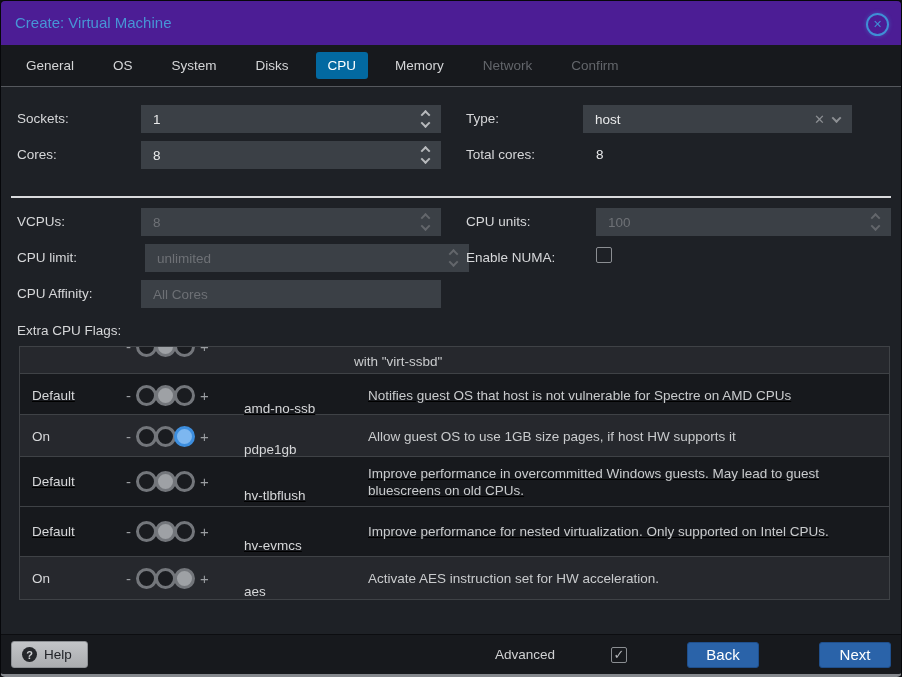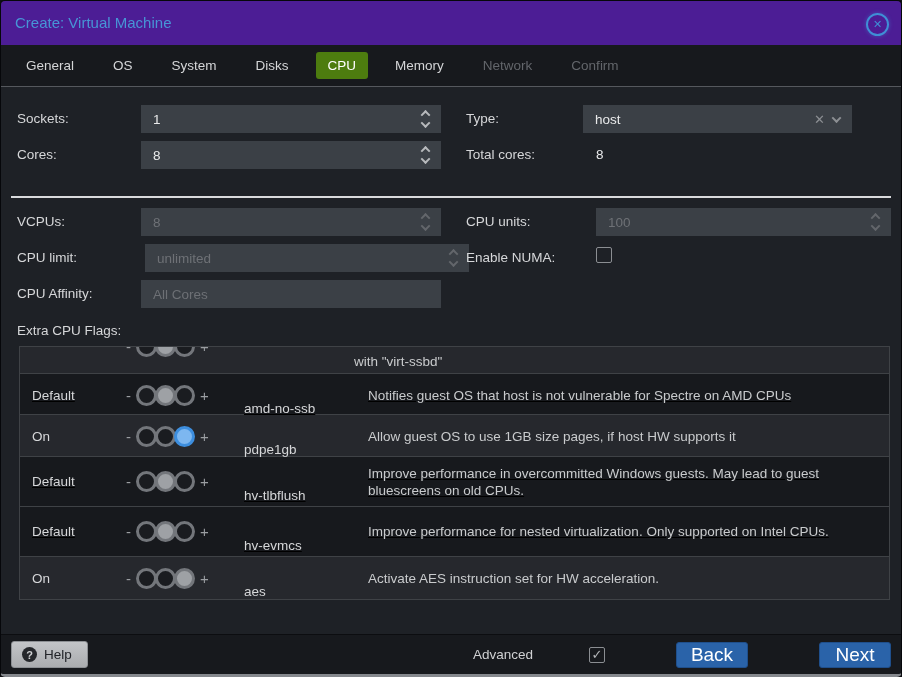--- a/index.html
+++ b/index.html
@@ -9,21 +9,21 @@
   
   .titlebar{position:absolute;left:0;top:0;right:0;height:44px;background:#4c1d95;}
   .title{position:absolute;left:14px;top:13px;font-size:15px;color:#4795d6;}
   .close{position:absolute;right:12px;top:12px;width:19px;height:19px;border:2px solid #3f8fd6;border-radius:50%;
          display:flex;align-items:center;justify-content:center;cursor:pointer;box-shadow:0 0 4px rgba(63,143,214,.45);}
   .close .x{color:#3f8fd6;font-size:11px;line-height:1;transform:translateY(-0.5px);}
   
   .tabbar{position:absolute;left:0;top:44px;right:0;height:41px;background:#17191d;display:flex;align-items:center;
           padding-left:13px;box-sizing:border-box;}
   .tab{padding:6px 12px;margin-right:15px;font-size:13.5px;color:#d4d5d7;border-radius:3px;cursor:pointer;}
-  .tab.active{background:#4d7c0f;color:#ffffff;}
+  .tab.active{background:#0369a1;color:#ffffff;}
   .tab.disabled{color:#63666b;}
   
   .body{position:absolute;left:0;top:85px;right:0;height:552px;background:#1e2126;border-top:1px solid #55585d;box-sizing:border-box;}
   .lbl{position:absolute;font-size:13.5px;color:#d6d7d9;}
   .numfld{position:absolute;height:28px;background:#3b4046;display:flex;align-items:center;box-sizing:border-box;}
   .numfld input{flex:1;min-width:0;background:transparent;border:none;outline:none;color:#e8e9ea;
                 font-size:13.5px;padding:0 0 0 12px;font-family:inherit;}
   .numfld.disabled input{color:#6e7176;}
   .numfld input::placeholder{color:#6d7075;opacity:1;}
   .spin{display:flex;flex-direction:column;justify-content:center;gap:4px;padding:0 12px 0 6px;}
@@ -69,22 +69,22 @@
   .footer{position:absolute;left:0;bottom:0;right:0;height:40px;background:#17191d;border-top:1px solid #0c0d10;
           display:flex;align-items:center;box-sizing:border-box;}
   .help-btn{margin-left:10px;height:27px;padding:0 15px 0 10px;border:1px solid #8d9094;border-radius:3px;
             background:linear-gradient(#c3c5c8,#aaacaf);color:#212328;font-size:13.5px;font-family:inherit;
             display:flex;align-items:center;gap:7px;cursor:pointer;}
   .help-ico{width:15px;height:15px;border-radius:50%;background:#25272b;color:#cfd0d2;font-size:11px;font-weight:bold;
             display:flex;align-items:center;justify-content:center;}
   .footer-right{margin-left:auto;display:flex;align-items:center;margin-right:10px;gap:48px;}
   .adv-lbl{font-size:13.5px;color:#d0d1d3;margin-right:8px;}
   .footer-right .checkbox{position:static;}
-  .blue-btn{width:72px;height:26px;margin-left:23px;background:#2a63a9;border:1px solid #1f4f8c;border-radius:3px;
-            color:#ffffff;font-size:19px;font-family:inherit;cursor:pointer;}
+  .blue-btn{width:72px;height:26px;margin-left:12px;background:#2a63a9;border:1px solid #1f4f8c;border-radius:3px;
+            color:#ffffff;font-size:15px;font-family:inherit;cursor:pointer;}
 </style>
 </head>
 <body>
 
 <div class="window">
 
   <div class="titlebar">
     <span class="title">Create: Virtual Machine</span>
     <span class="close">
         <span class="x">✕</span>

